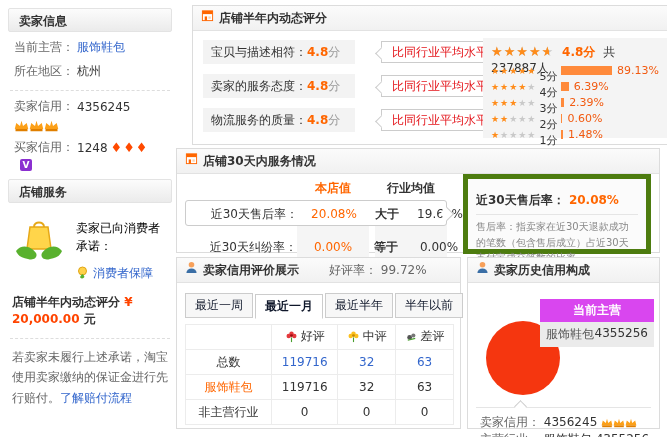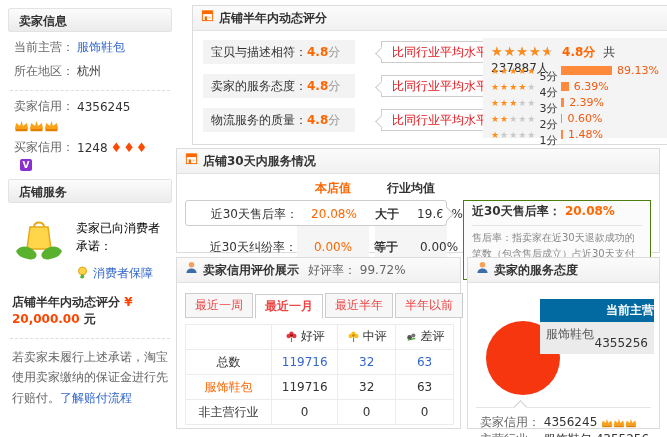--- a/index.html
+++ b/index.html
@@ -26,21 +26,21 @@
   .guarantee-row { margin-top:10px; display:flex; align-items:center; gap:4px; }
   .deposit-row { padding:12px 2px 0 4px; font-weight:bold; color:#333; }
   .deposit-amt { color:#ff4400; }
   .note-txt { padding:8px 2px 0 4px; color:#666; line-height:1.7; }
 
   
   .panel { position:absolute; border:1px solid #dcdcdc; background:#fff; }
   .p-header { height:25px; line-height:24px; background:linear-gradient(#fbfbfb,#f1f1f1);
     border-bottom:1px solid #e2e2e2; padding-left:8px; display:flex; align-items:center; gap:5px; }
   .p-title { font-weight:bold; color:#333; }
-  .p-sub { color:#666; margin-left:4px; font-weight:normal; }
+  .p-sub { color:#666; margin-left:25px; font-weight:normal; }
 
   
   #panel-dsr { left:192px; top:5px; width:484px; height:140px; }
   .dsr-row { position:absolute; left:10px; height:24px; line-height:24px; }
   .dsr-strip { display:inline-block; width:152px; background:#f3f3f3; padding-left:8px; height:24px; }
   .dsr-score { color:#ff6600; font-weight:bold; }
   .dsr-unit { color:#999; }
   .cmp { position:absolute; left:178px; top:1px; height:22px; display:flex; align-items:stretch; }
   .cmp-box { position:relative; background:#fff; border:1px solid #ccc; color:#e4151b; line-height:20px;
     padding:0 6px 0 10px; white-space:nowrap; }
@@ -67,47 +67,47 @@
   .svc-colhead { position:absolute; top:32px; font-weight:bold; }
   .svc-row { position:absolute; height:26px; line-height:26px; display:flex; }
   .svc-label { width:112px; text-align:right; color:#333; }
   .svc-shop { width:72px; text-align:center; color:#ff6600; }
   .svc-rel { width:34px; text-align:center; color:#333;font-weight:bold; }
   .svc-ind { width:72px; text-align:center; color:#333; }
   .svc-bubble { position:absolute; left:8px; top:50px; width:262px; height:26px; background:#fff;
     border:1px solid #ccc; border-radius:3px; z-index:2; }
   .svc-bubble:after { content:""; position:absolute; right:-6px; top:8px; width:9px; height:9px; background:#fff;
     border-top:1px solid #ccc; border-right:1px solid #ccc; transform:rotate(45deg); }
-  .tip-box { position:absolute; left:286px; top:26px; width:188px; height:80px; background:#fbfbfb;
-    border:1px solid #4d7c0f; padding:2px 8px; }
+  .tip-box { position:absolute; left:286px; top:0; width:188px; height:80px; background:#fbfbfb;
+    border:5px solid #4d7c0f; padding:13px 8px; }
   .tip-title { font-weight:bold; color:#333; border-bottom:1px solid #e5e5e5; padding-bottom:5px; }
   .tip-val { color:#ff6600; }
   .tip-desc { color:#888; font-size:10px; line-height:1.55; padding-top:4px; }
 
   
   #panel-review { left:176px; top:257px; width:285px; height:172px; }
   .tabs { display:flex; gap:2px; margin:10px 0 0 8px; }
-  .tab { padding:3px 9px; border:1px solid #ccc; background:#f7f7f7; color:#ef4444; cursor:pointer; white-space:nowrap; }
+  .tab { padding:3px 9px; border:1px solid #ccc; background:#f7f7f7; color:#0f172a; cursor:pointer; white-space:nowrap; }
   .tab.active { background:#fff; font-weight:bold; border-bottom-color:#fff; position:relative; top:1px; }
   .rv-table { width:269px; margin:6px 0 0 8px; border-collapse:collapse; }
   .rv-table td, .rv-table th { border:1px solid #ececec; height:25px; text-align:center; font-weight:normal; font-size:12px; }
   .rv-table th { background:#fff; }
   .rv-table .rlabel { color:#333; }
   .rv-table .rlabel.orange { color:#ff6600; }
   .blue-num { color:#3366cc; cursor:pointer; }
   .col-ico { display:inline-flex; align-items:center; gap:3px; }
 
   
   #panel-history { left:467px; top:257px; width:193px; height:172px; }
   .pie { position:absolute; left:18px; top:38px; width:74px; height:74px; border-radius:50%; background:#f5360f; }
   .pie-line { position:absolute; left:86px; top:44px; width:38px; height:1px; background:#bbb; transform:rotate(-18deg); }
   .callout { position:absolute; right:5px; top:16px; width:114px; }
-  .callout-hd { background:#0369a1; color:#fff; font-weight:bold; text-align:right; padding:3px 0; position:relative; }
+  .callout-hd { background:#d946ef; color:#fff; font-weight:bold; text-align:center; padding:3px 0; position:relative; }
   .callout-bd { background:#ebebeb; color:#555; padding:4px 6px; display:flex; justify-content:space-between; }
-  .callout-bd .cv { color:#333;margin-top:10px; }
+  .callout-bd .cv { color:#333; }
   .hist-divider { position:absolute; left:8px; right:8px; top:124px; border-top:1px solid #e5e5e5; }
   .hist-pointer { position:absolute; left:48px; top:119px; width:9px; height:9px; background:#fff;
     border-top:1px solid #ccc; border-left:1px solid #ccc; transform:rotate(45deg); }
   .hist-rows { position:absolute; left:12px; top:131px; line-height:17px; white-space:nowrap; }
   .hist-rows .lab { color:#666; }
   .hist-rows .val { color:#333; }
   .crown-sm svg { width:12px; height:10px; vertical-align:middle; }
 </style>
 </head>
 <body>
@@ -394,21 +394,21 @@
   </div>
 
   <div class="panel" id="panel-history">
     <div class="p-header">
       <span>
         <svg width="13" height="13" viewBox="0 0 14 14">
             <circle cx="7" cy="4" r="3" fill="#f7a05a"></circle>
             <path d="M1.5 13 a5.5 5 0 0 1 11 0 z" fill="#3a6ea5"></path>
           </svg>
       </span>
-      <span class="p-title">卖家的服务态度</span>
+      <span class="p-title">卖家历史信用构成</span>
     </div>
     <div style="position:relative; height:145px;">
       <div class="pie"></div>
       <div class="pie-line"></div>
       <div class="callout">
         <div class="callout-hd">当前主营</div>
         <div class="callout-bd">
           <span>服饰鞋包</span>
           <span class="cv">4355256</span>
         </div>

